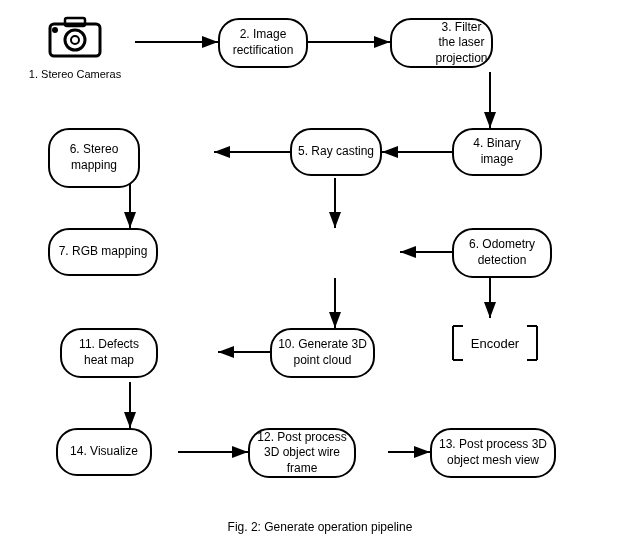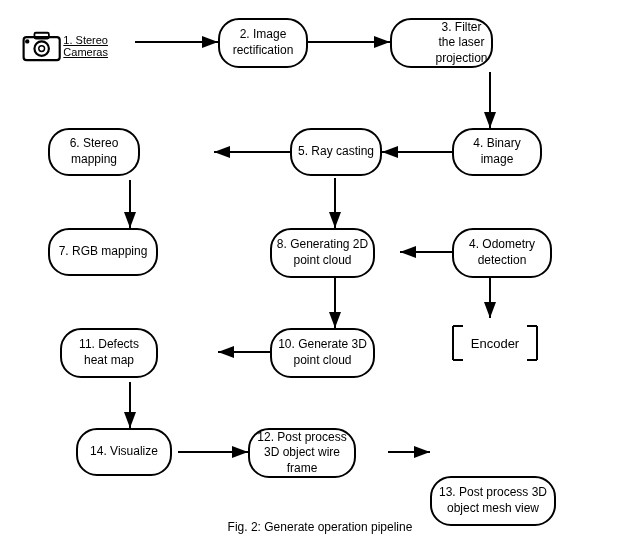--- a/index.html
+++ b/index.html
@@ -30,24 +30,23 @@
       justify-content: center;
       text-align: center;
       font-size: 12px;
       line-height: 1.3;
       padding: 4px;
     }
 
     .camera-icon {
       position: absolute;
       display: flex;
-      flex-direction: row;
+      flex-direction: column;
       align-items: center;
       justify-content: space-between;
-      text-decoration: underline;
     }
 
     .caption {
       position: absolute;
       text-align: center;
       font-size: 12px;
     }
 
     
     svg.arrows {
@@ -125,34 +124,31 @@
   </div>
 
   <div class="node" style="left:452px; top:128px; width:90px; height:48px;">
     <span>4. Binary image</span>
   </div>
 
   <div class="node" style="left:290px; top:128px; width:92px; height:48px;">
     <span>5. Ray casting</span>
   </div>
 
-  <div class="node" style="left:48px; top:128px; width:92px; height:48px;">
+  <div class="node" style="left:48px; top:128px; width:92px; height:60px;">
     <span>6. Stereo mapping</span>
   </div>
 
   <div class="node" style="left:48px; top:228px; width:110px; height:48px;">
     <span>7. RGB mapping</span>
   </div>
 
-  <div class="node" style="left:270px; top:228px; width:105px; height:50px;">
-    <span>8. Generating 2D point cloud</span>
-  </div>
 
   <div class="node" style="left:452px; top:228px; width:100px; height:50px;">
-    <span>4. Odometry detection</span>
+    <span>6. Odometry detection</span>
   </div>
 
   <div class="node" style="left:270px; top:328px; width:105px; height:50px;">
     <span>10. Generate 3D point cloud</span>
   </div>
 
   <div class="node" style="left:60px; top:328px; width:98px; height:50px;">
     <span>11. Defects heat map</span>
   </div>
 
@@ -164,29 +160,29 @@
       <line x1="8" y1="8" x2="8" y2="42" stroke="#000" stroke-width="2"></line>
       <line x1="8" y1="42" x2="18" y2="42" stroke="#000" stroke-width="2"></line>
 
       <line x1="82" y1="8" x2="92" y2="8" stroke="#000" stroke-width="2"></line>
       <line x1="92" y1="8" x2="92" y2="42" stroke="#000" stroke-width="2"></line>
       <line x1="92" y1="42" x2="82" y2="42" stroke="#000" stroke-width="2"></line>
       <text x="50" y="30" text-anchor="middle" font-size="13" font-family="Arial">Encoder</text>
     </svg>
   </div>
 
-  <div class="node" style="left:76px; top:428px; width:96px; height:48px;">
+  <div class="node" style="left:56px; top:428px; width:96px; height:48px;">
     <span>14. Visualize</span>
   </div>
 
   <div class="node" style="left:248px; top:428px; width:108px; height:50px;">
     <span>12. Post process 3D object wire frame</span>
   </div>
 
-  <div class="node" style="left:430px; top:428px; width:126px; height:50px;margin-top:48px;">
+  <div class="node" style="left:430px; top:428px; width:126px; height:50px;">
     <span>13. Post process 3D object mesh view</span>
   </div>
 
   <div class="caption" style="bottom:6px; left:0; width:640px; text-align:center; font-size:12px;">
     <span>Fig. 2: Generate operation pipeline</span>
   </div>
 
 </div>
 
 </body></html>

